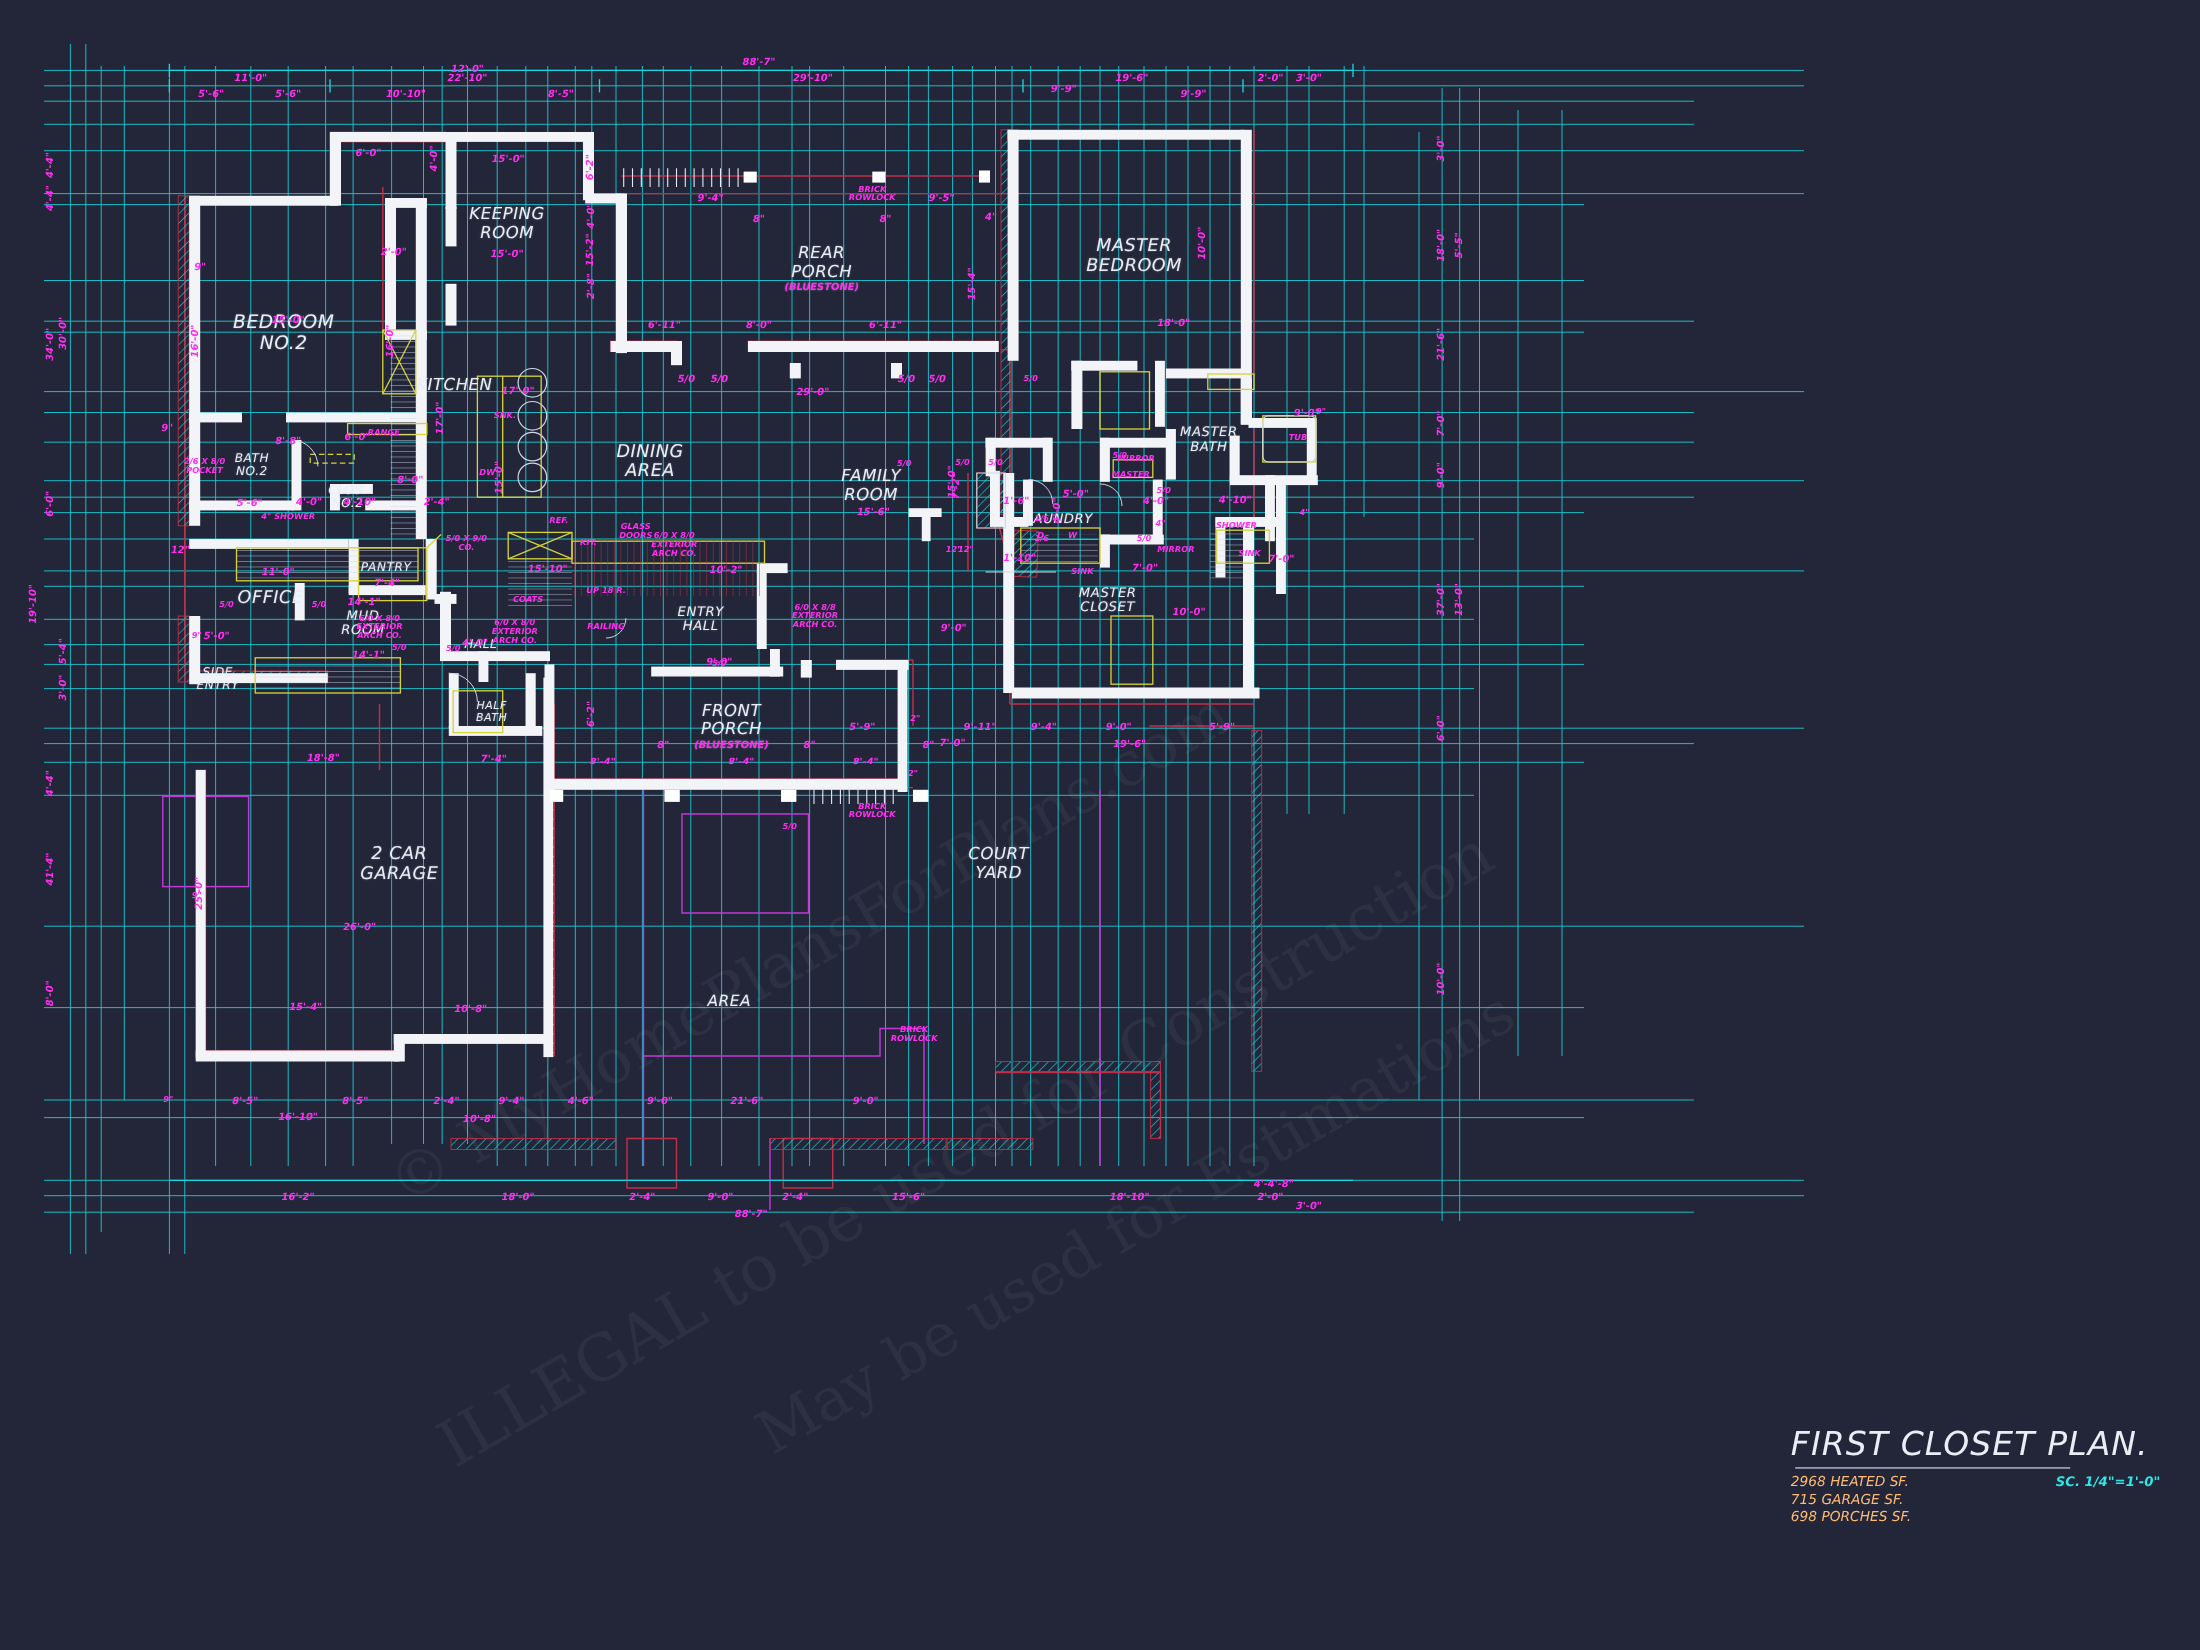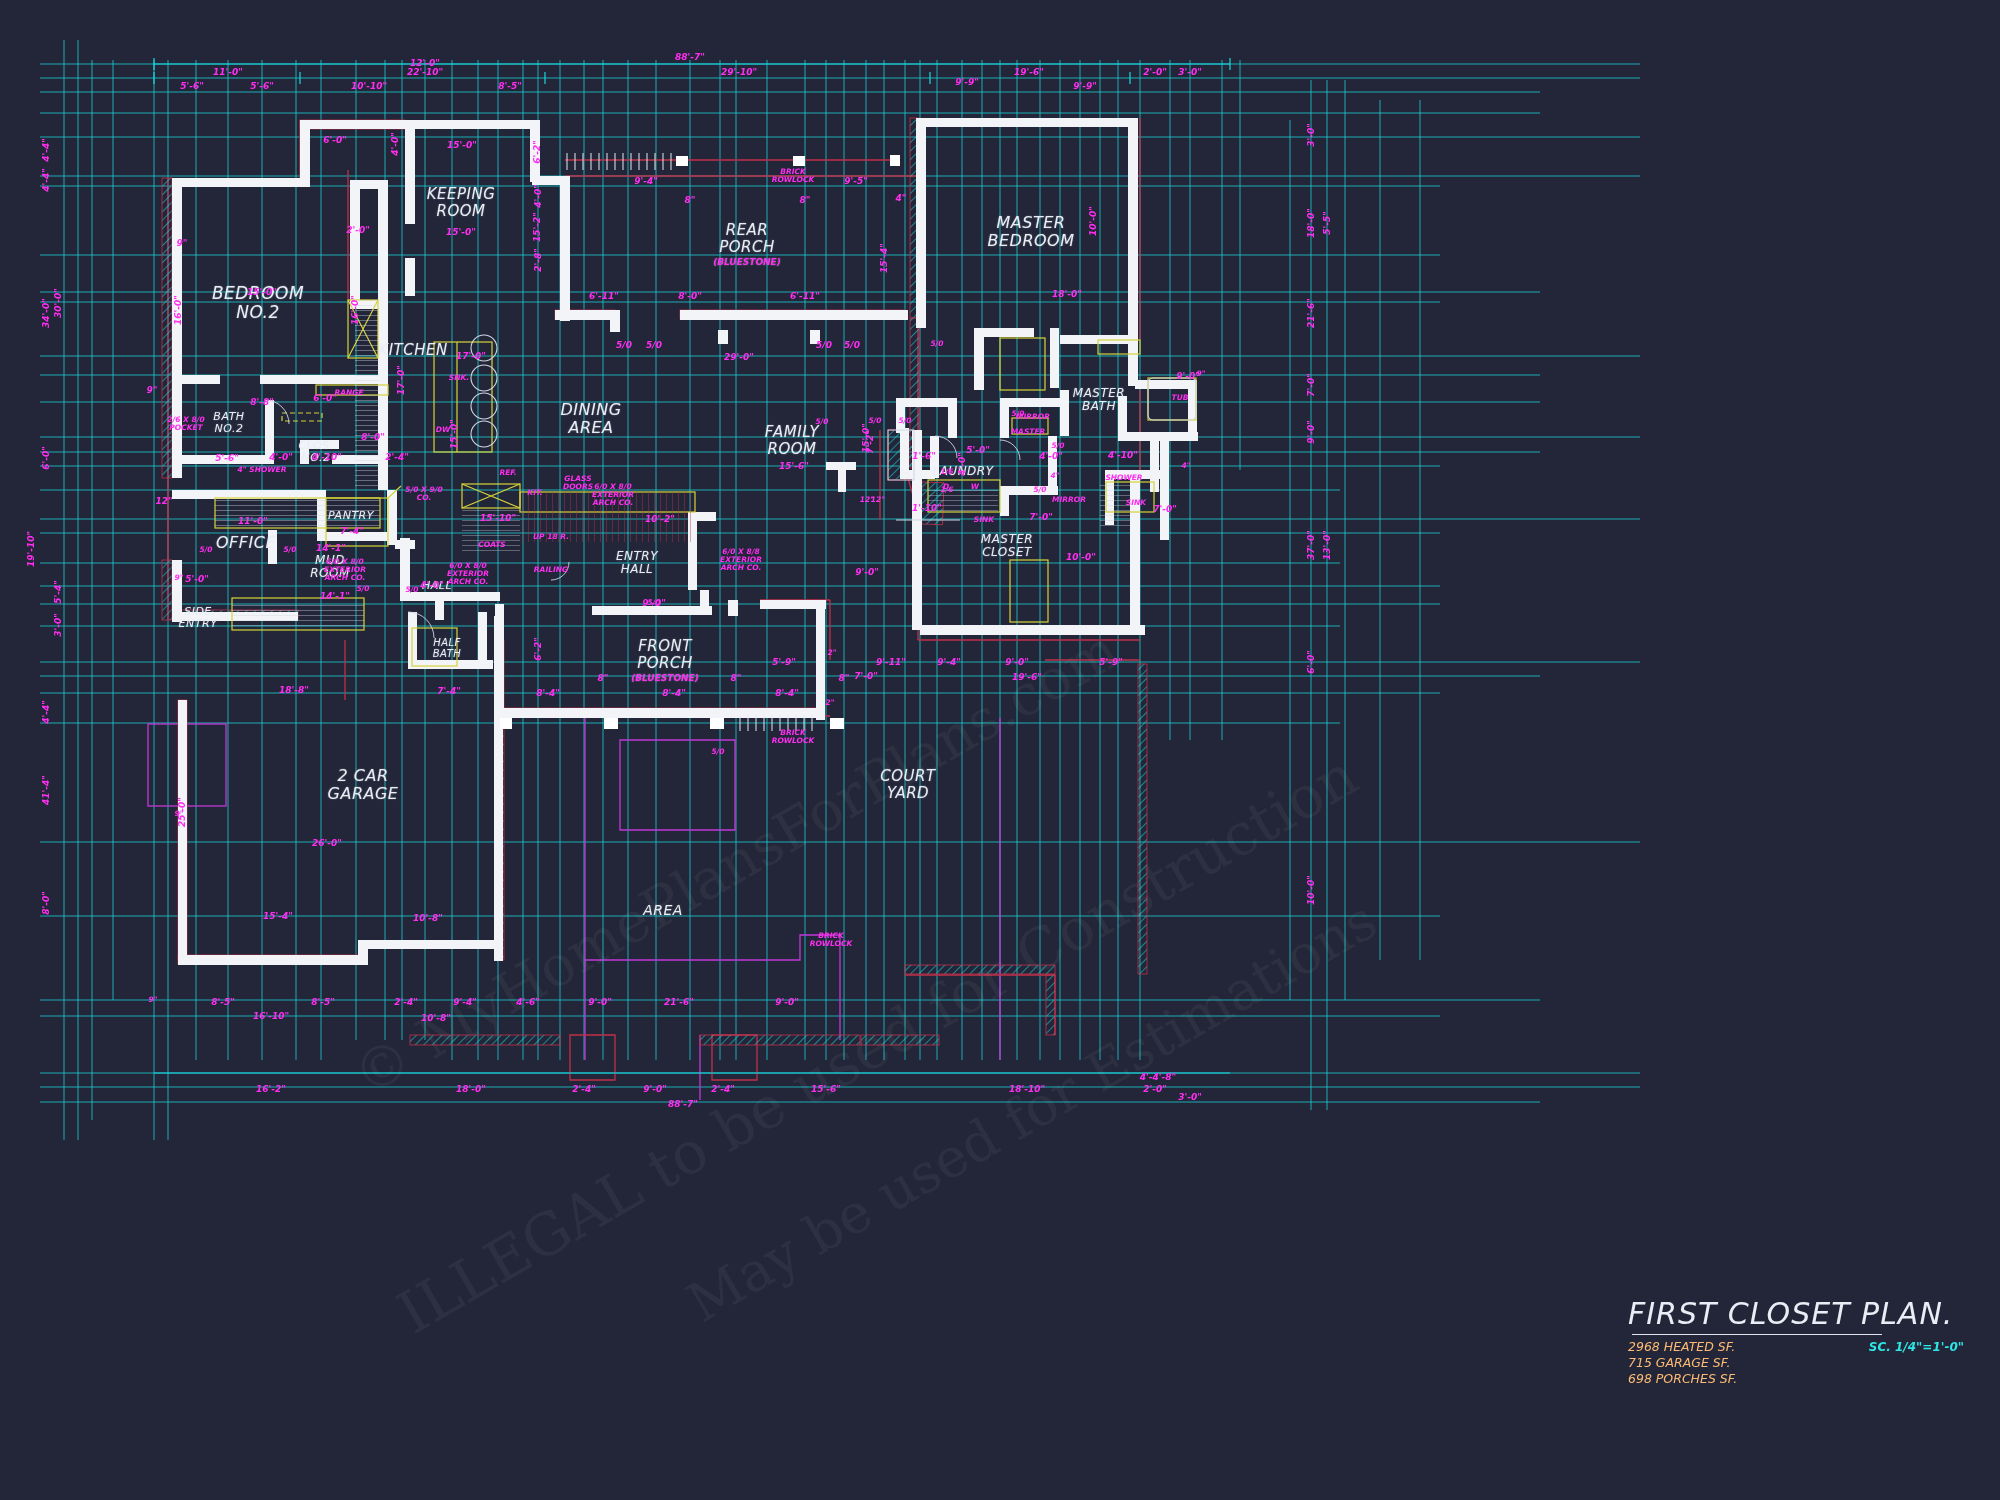--- a/index.html
+++ b/index.html
@@ -630,21 +630,21 @@
       <div class="note" style="left: 345px; top: 570px;">6/0 X 8/0
 EXTERIOR
 ARCH CO.</div>
       <div class="note" style="left: 468px; top: 574px;">6/0 X 8/0
 EXTERIOR
 ARCH CO.</div>
       <div class="note" style="left: 741px; top: 560px;">6/0 X 8/8
 EXTERIOR
 ARCH CO.</div>
       <div class="note" style="left: 551px; top: 537px;">UP 18 R.</div>
-      <div class="note" style="left: 492px; top: 545px;">COATS</div>
+      <div class="note" style="left: 480px; top: 545px;">COATS</div>
       <div class="note" style="left: 551px; top: 570px;">RAILING</div>
       <div class="note" style="left: 1069px; top: 500px;">MIRROR</div>
       <div class="note" style="left: 1028px; top: 432px;">MASTER</div>
       <div class="note" style="left: 1124px; top: 478px;">SHOWER</div>
       <div class="note" style="left: 1136px; top: 503px;">SINK</div>
       <div class="note" style="left: 1180px; top: 398px;">TUB</div>
       <div class="note" style="left: 984px; top: 520px;">SINK</div>
       <div class="note" style="left: 946px; top: 487px;">D</div>
       <div class="note" style="left: 975px; top: 487px;">W</div>
       <div class="note" style="left: 1033px; top: 417px;">MIRROR</div>

